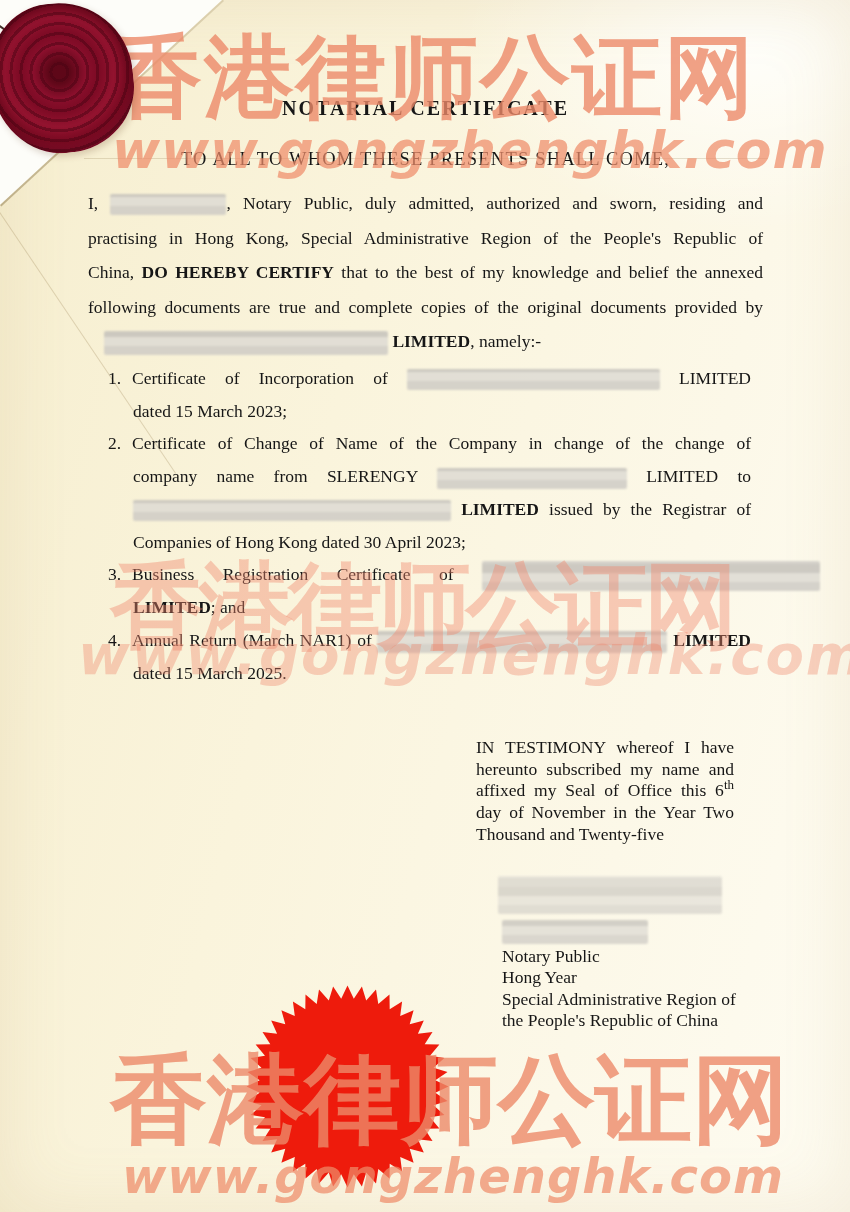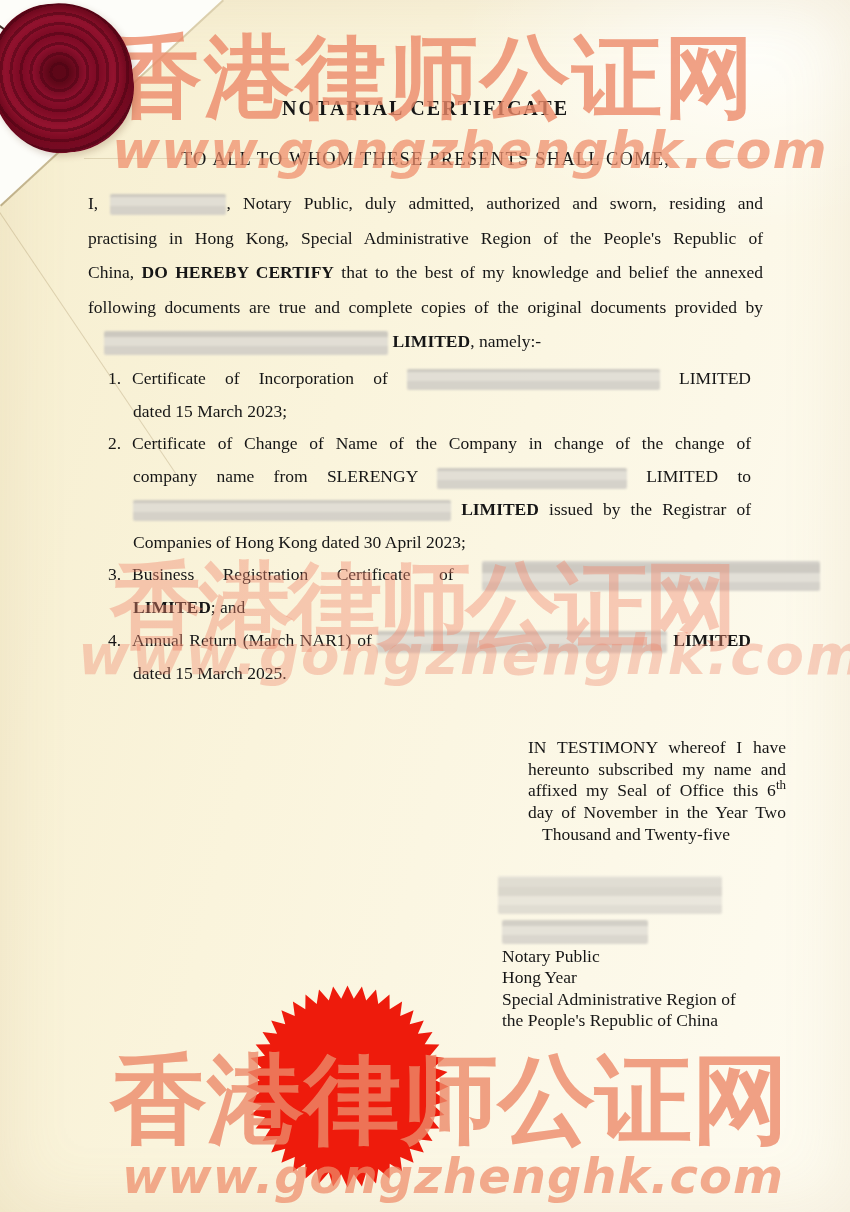--- a/index.html
+++ b/index.html
@@ -36,22 +36,22 @@
     font-size:20px;letter-spacing:2px;}
   .salutation{left:88px;top:149px;width:675px;text-align:center;font-size:18.5px;letter-spacing:1.2px;}
   .intro{left:88px;top:186px;width:675px;font-size:17.5px;line-height:34.6px;}
   .list{left:76px;top:362px;width:675px;font-size:17.5px;line-height:32.7px;}
   .jl{text-align:justify;text-align-last:justify;}
   .num{display:inline-block;min-width:14px;margin-right:10px;}
   .ind1{padding-left:32px;}
   .ind2{padding-left:57px;}
   .wide{width:712px;}
   .b{font-weight:700;}
-  .testimony{left:528px;top:737px;width:258px;font-size:17.5px;line-height:21.7px;}
-  .testimony .last{text-align:right;text-align-last:left;margin-left:14px;}
+  .testimony{left:476px;top:737px;width:258px;font-size:17.5px;line-height:21.7px;}
+  .testimony .last{text-align:right;text-align-last:left;}
   sup{font-size:13px;line-height:0;}
   .signoff{left:502px;top:946px;font-size:17.5px;line-height:21.4px;}
   
   .redact{display:inline-block;vertical-align:middle;border-radius:2px;opacity:.85;
     background-image:
       repeating-linear-gradient(0deg,#cfccc6 0 9px,#dedbd4 9px 18px,#c5c2bc 18px 27px),
       repeating-linear-gradient(90deg,rgba(255,255,255,.15) 0 9px,rgba(110,108,102,.38) 9px 18px,rgba(255,255,255,.25) 18px 27px);
     filter:blur(.8px);}
   .r-name{width:116px;height:21px;}
   .r-company{width:284px;height:24px;margin-left:16px;}

